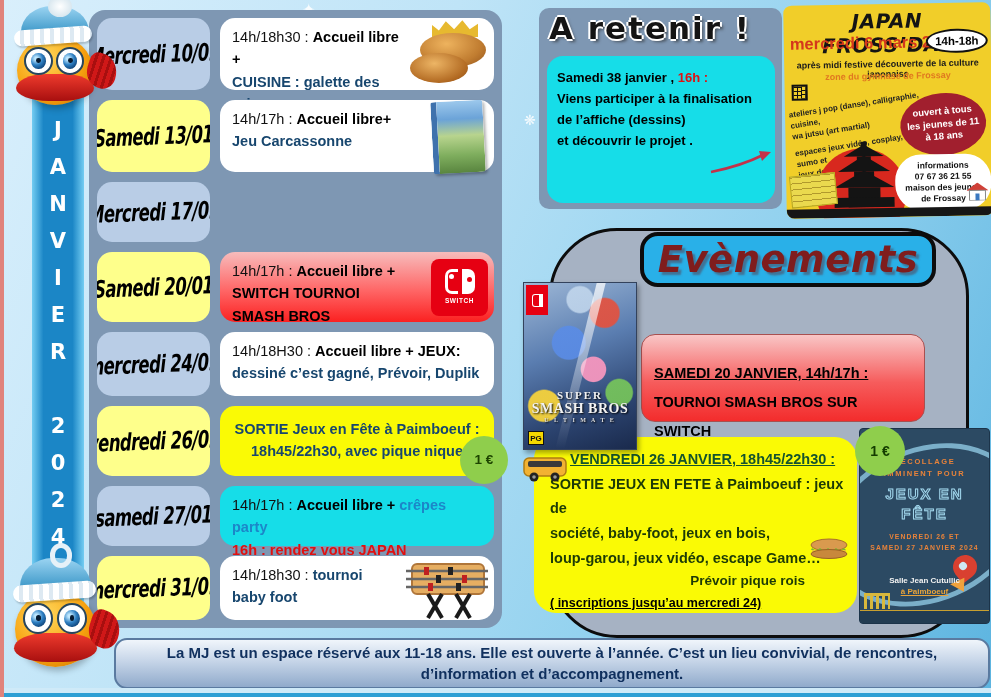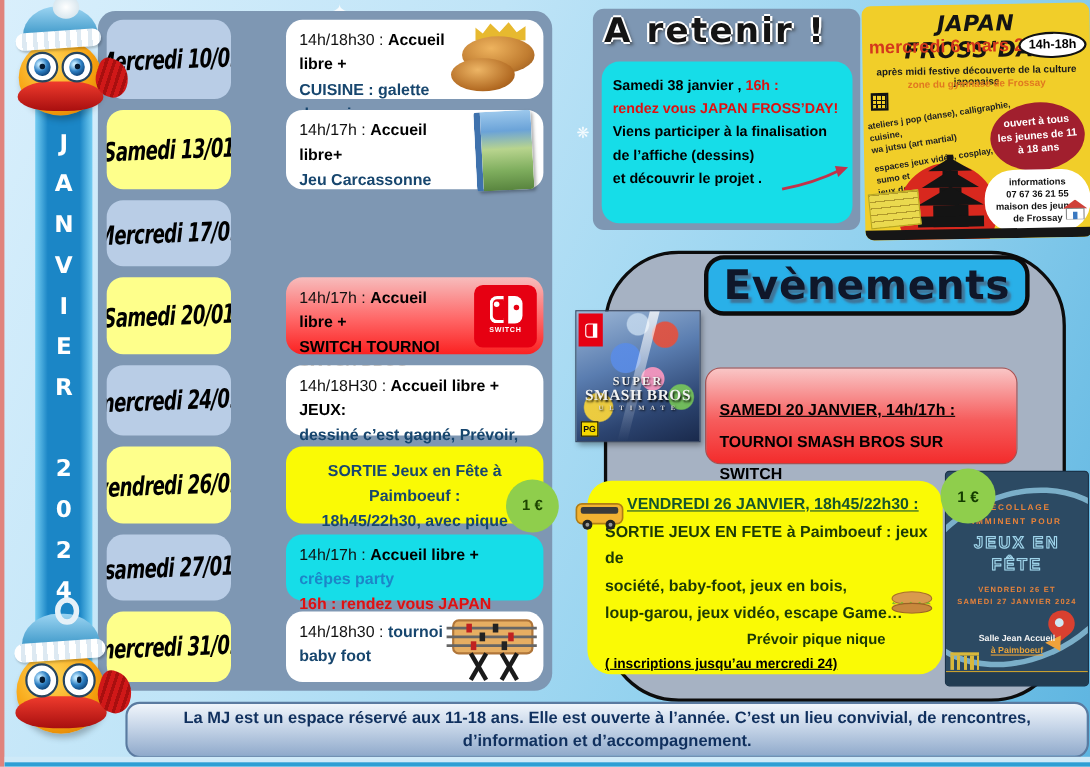--- a/index.html
+++ b/index.html
@@ -59,21 +59,21 @@
     justify-content:space-between;}
   .cal-row{ display:flex; gap:10px;}
   .h72{height:72px;} .h70{height:70px;} .h64{height:64px;} .h60{height:60px;}
   .date-box{ flex:none; width:113px; border-radius:15px; display:flex; align-items:center;
     justify-content:center; overflow:hidden;}
   .date-box.blue{ background:#b9cde6;} .date-box.yellow{ background:#feff8b;}
   .date-text{ font-family:"DejaVu Sans", sans-serif; font-weight:bold; font-style:italic;
     font-size:16.5px; color:#000; letter-spacing:-0.6px; transform:scaleY(1.45) rotate(-1.5deg);
     white-space:nowrap;}
   .act-box{ flex:1; border-radius:15px; position:relative; padding:8px 12px; background:#fff;
-    font-size:14.5px; color:#1a1a1a; line-height:1.55;margin-left:40px;}
+    font-size:14.5px; color:#1a1a1a; line-height:1.55;}
   .act-box.red{ background:linear-gradient(#f7bcbc 0%,#f66 55%,#fb2121 100%);}
   .act-box.cyan{ background:#16dde8;}
   .act-box.yellowbox{ background:#fafa05; text-align:center; padding-top:12px;}
   .time{ font-weight:normal; color:#111;}
   .b{ font-weight:bold; color:#000;}
   .navy{ font-weight:bold; color:#17466e;}
   .redtxt{ font-weight:bold; color:#e01010;}
   .bluetxt{ font-weight:bold; color:#1c86c8;}
   .smaller-pad{ padding-right:88px; }
 
@@ -153,38 +153,38 @@
     border:1px solid #b7a61e; transform:rotate(-5deg); z-index:2;
     background-image:repeating-linear-gradient(0deg,transparent 0 5px,rgba(120,90,10,.5) 5px 6px);}
   .jp-house{ position:absolute; right:5px; bottom:11px; z-index:4;}
 
   
   .events-shell{ position:absolute; left:545px; top:228px; width:420px; height:410px;
     background:#a6b2c3; border:3px solid #0c0c0c; border-radius:68px; z-index:2;}
   .events-header{ position:absolute; left:636px; top:232px; width:296px; height:55px;
     background:#29b0e8; border:4px solid #0c0c0c; border-radius:18px; display:flex; align-items:center;
     justify-content:center; z-index:4;}
-  .events-header span{ font-size:37px; font-weight:bold; color:#0f172a; letter-spacing:.5px;
-    font-family:"DejaVu Sans", sans-serif; text-shadow:3px 3px 2px rgba(70,100,130,.8);}
+  .events-header span{ font-size:37px; font-weight:bold; color:#7f1d1d; letter-spacing:.5px;
+    font-family:"DejaVu Sans", sans-serif; text-shadow:3px 3px 2px rgba(70,100,130,.8);font-style:italic;}
   .smash-box{ position:absolute; left:637px; top:334px; width:284px; height:88px;
     background:linear-gradient(#f9c6c6 0%,#f65c5c 55%,#f32c2c 100%); border:1px solid #a85050;
     border-radius:14px; z-index:3; padding:24px 12px; font-size:14.5px; font-weight:bold; color:#000;
     line-height:2;}
   .smash-box .u{ text-decoration:underline;}
   .sortie-box{ position:absolute; left:530px; top:437px; width:323px; height:176px; background:#fafa05;
     border-radius:22px; z-index:3; padding:10px 8px 6px 16px; font-size:14.5px; font-weight:bold;
     color:#1c3a06; line-height:1.7;}
   .sortie-head{ color:#14532d; text-decoration:underline; font-size:14.5px; margin-left:20px;}
   .sortie-note{ text-align:right; margin-right:44px; font-size:13.5px;}
   .sortie-insc{ color:#000; font-size:12.5px; text-decoration:underline;}
   .bus{ position:absolute; left:-12px; top:17px; z-index:4;}
   .sandwich{ position:absolute; right:8px; bottom:46px; z-index:4;}
 
   
-  .smash-cover{ position:absolute; left:519px; top:282px; width:114px; height:120px; z-index:4;
+  .smash-cover{ position:absolute; left:519px; top:282px; width:114px; height:168px; z-index:4;
     background:
       radial-gradient(circle at 72% 18%, rgba(230,80,60,.9) 0 9%, transparent 10%),
       radial-gradient(circle at 62% 52%, rgba(245,150,190,.95) 0 11%, transparent 12%),
       radial-gradient(circle at 18% 74%, rgba(245,210,60,.95) 0 10%, transparent 11%),
       radial-gradient(circle at 40% 36%, rgba(90,140,230,.9) 0 13%, transparent 14%),
       radial-gradient(circle at 85% 66%, rgba(120,200,90,.9) 0 9%, transparent 10%),
       radial-gradient(circle at 50% 10%, rgba(200,220,240,.8) 0 8%, transparent 9%),
       linear-gradient(160deg,#9db7d6 0%,#5a7db0 40%,#2c4470 75%,#1a2a4c 100%);
     border:1px solid #33425c; box-shadow:2px 3px 5px rgba(0,0,0,.35); overflow:hidden;}
   .smash-cover::before{ content:""; position:absolute; left:46%; top:0; width:8%; height:100%;
@@ -395,21 +395,20 @@
       </div>
     </div>
   </div>
 
 </div>
 
 <div class="aretenir">
   <div class="aretenir-title">A retenir !</div>
   <div class="cyan-note">
     <div><span>Samedi 38 janvier , </span><span class="redtxt">16h  :</span></div>
-    <div class="redtxt">rendez vous JAPAN FROSS’DAY!</div>
     <div>Viens participer à la finalisation</div>
     <div>de l’affiche (dessins)</div>
     <div>et découvrir le projet .</div>
     <svg class="note-arrow" width="64" height="26" viewBox="0 0 64 26">
       <path d="M2 23 C 22 19, 38 14, 54 6" stroke="#c2324a" stroke-width="2.6" fill="none"></path>
       <polygon points="50,2 62,3 53,12" fill="#c2324a"></polygon>
     </svg>
   </div>
 </div>
 
@@ -495,21 +494,21 @@
       <circle cx="12" cy="23" r="4.5" fill="#222"></circle>
         <circle cx="33" cy="23" r="4.5" fill="#222"></circle>
       <circle cx="12" cy="23" r="1.8" fill="#999"></circle>
         <circle cx="33" cy="23" r="1.8" fill="#999"></circle>
     </svg>
   </div>
   <div class="sortie-head">VENDREDI 26 JANVIER, 18h45/22h30 :</div>
   <div>SORTIE JEUX EN FETE à Paimboeuf : jeux de</div>
   <div>société, baby-foot, jeux en bois,</div>
   <div>loup-garou, jeux vidéo, escape Game…</div>
-  <div class="sortie-note">Prévoir pique nique</div>
+  <div class="sortie-note">Prévoir pique rois</div>
   <div class="sortie-insc">( inscriptions jusqu’au  mercredi 24)</div>
   <div class="sandwich">
     <svg width="40" height="22" viewBox="0 0 40 22">
       <ellipse cx="20" cy="8" rx="18" ry="6" fill="#d99a4e" stroke="#a8702a"></ellipse>
       <path d="M3 11 q4 4 8 0 q4 4 8 0 q4 4 8 0 q4 4 8 0 l2 2 H2 z" fill="#7ab830"></path>
       <rect x="3" y="13" width="34" height="3" fill="#f0c830"></rect>
       <ellipse cx="20" cy="17" rx="18" ry="4.5" fill="#c8883c" stroke="#9a6226"></ellipse>
     </svg>
   </div>
 </div>
@@ -522,21 +521,21 @@
   <div class="jx-title">
     <div>JEUX  EN</div>
     <div>FÊTE</div>
   </div>
   <div class="jx-date">
     <div>VENDREDI 26 ET</div>
     <div>SAMEDI 27 JANVIER 2024</div>
   </div>
   <div class="jx-rocket"></div>
   <div class="jx-place">
-    <div>Salle Jean Accueil</div>
+    <div>Salle Jean Cutullic</div>
     <div class="p2">à Paimboeuf</div>
   </div>
   <div class="jx-bldg"></div>
   <div class="jx-strip"></div>
 </div>
 <div class="jeux-price">1 €</div>
 
 <div class="footer-bar">
   <span>La MJ est un espace réservé aux 11-18 ans. Elle est ouverte à l’année. C’est un lieu convivial, de rencontres, d’information et  d’accompagnement.</span>
 </div>

